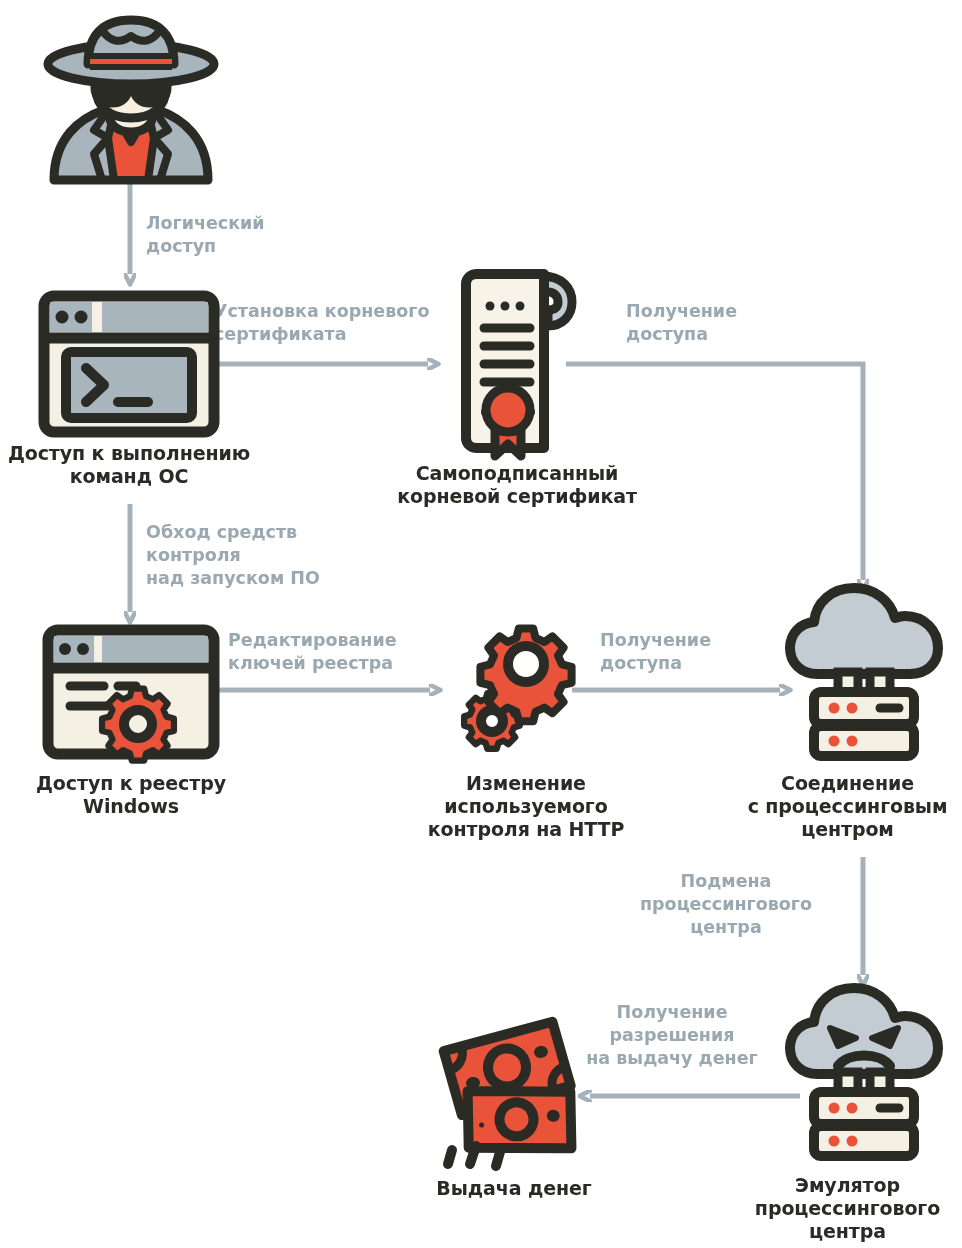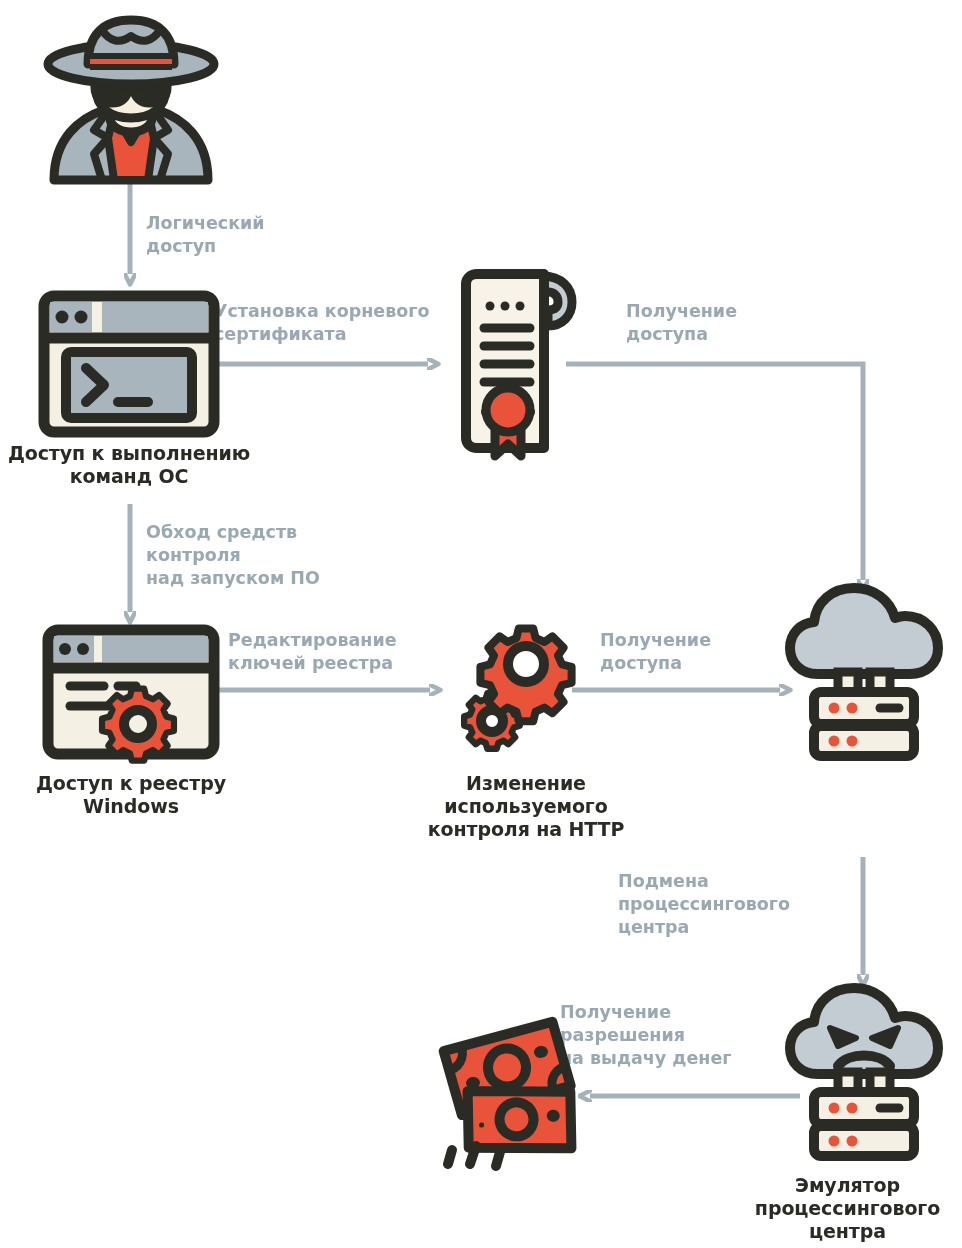--- a/index.html
+++ b/index.html
@@ -13,21 +13,21 @@
   .node-label{
     position:absolute;text-align:center;font-weight:bold;
     color:#2b2b26;font-size:19px;line-height:1.22;
     letter-spacing:-0.1px;white-space:pre-line;
   }
   .edge-label{
     position:absolute;font-weight:bold;color:#9aa8b2;
     font-size:17.5px;line-height:1.32;white-space:pre-line;
   }
   .el-center{text-align:left;}
-  .el-right{text-align:left;}
+  .el-right{text-align:center;}
   .el-left{text-align:left;}
   svg{display:block;overflow:visible;}
 </style>
 </head>
 <body>
 
 <div id="stage">
 
   <svg style="position:absolute;left:0;top:0;width:962px;height:1248px;">
     <defs>
@@ -160,20 +160,22 @@
       <path d="M40,116 L86,116" stroke="#2b2b26" stroke-width="9" stroke-linecap="round"></path>
 
       <circle cx="41" cy="146" r="4" fill="#2b2b26"></circle>
       <circle cx="87" cy="146" r="4" fill="#2b2b26"></circle>
 
       <path d="M51,150 L51,190 L64,178 L77,190 L77,150 Z" fill="#e8533a" stroke="#2b2b26" stroke-width="9" stroke-linejoin="round"></path>
 
       <circle cx="64" cy="144" r="22" fill="#e8533a" stroke="#2b2b26" stroke-width="9"></circle>
     </svg>
   </div>
+  <div class="node-label" style="left:377px;top:450px;width:280px;">Самоподписанный
+корневой сертификат</div>
 
   <div class="node" style="left:42px;top:612px;width:178px;height:136px;">
     <svg class="icon" width="178" height="136" viewBox="0 0 178 136">
       <rect x="6" y="6" width="166" height="124" rx="10" fill="#f5f0e4" stroke="#2b2b26" stroke-width="11"></rect>
       <path d="M6,44 L172,44" stroke="#2b2b26" stroke-width="11"></path>
       <rect x="12" y="12" width="40" height="26" fill="#a8b5bd"></rect>
       <rect x="60" y="12" width="106" height="26" fill="#a8b5bd"></rect>
       <circle cx="23" cy="25" r="6" fill="#2b2b26"></circle>
       <circle cx="41" cy="25" r="6" fill="#2b2b26"></circle>
       <path d="M28,62 L62,62" stroke="#2b2b26" stroke-width="9" stroke-linecap="round"></path>
@@ -232,20 +234,23 @@
       <rect x="32" y="112" width="100" height="32" rx="7" fill="#f5f0e4" stroke="#2b2b26" stroke-width="10"></rect>
       <circle cx="52" cy="128" r="5.5" fill="#e8533a"></circle>
       <circle cx="70" cy="128" r="5.5" fill="#e8533a"></circle>
       <path d="M98,128 L117,128" stroke="#2b2b26" stroke-width="9" stroke-linecap="round"></path>
 
       <rect x="32" y="146" width="100" height="30" rx="7" fill="#f5f0e4" stroke="#2b2b26" stroke-width="10"></rect>
       <circle cx="52" cy="161" r="5.5" fill="#e8533a"></circle>
       <circle cx="70" cy="161" r="5.5" fill="#e8533a"></circle>
     </svg>
   </div>
+  <div class="node-label" style="left:733px;top:760px;width:229px;">Соединение
+с процессинговым
+центром</div>
 
   <div class="node" style="left:782px;top:968px;width:164px;height:180px;">
     <svg class="icon" width="164" height="180" viewBox="0 0 164 180">
       <path d="M36,94 C18,94 8,82 8,68 C8,54 18,43 32,42 C34,22 50,8 72,8
                C92,8 108,20 113,38 C116,37 119,36 123,36 C142,36 156,50 156,68
                C156,84 144,94 128,94 Z" fill="#c3ccd2" stroke="#2b2b26" stroke-width="10" stroke-linejoin="round"></path>
 
       <path d="M48,48 L74,58 L56,66 Z" fill="#2b2b26" stroke="#2b2b26" stroke-width="6" stroke-linejoin="round"></path>
       <path d="M116,48 L90,58 L108,66 Z" fill="#2b2b26" stroke="#2b2b26" stroke-width="6" stroke-linejoin="round"></path>
 
@@ -284,14 +289,15 @@
         <circle cx="82" cy="100" r="17" fill="none" stroke="#2b2b26" stroke-width="10"></circle>
         <ellipse cx="118" cy="92" rx="6.5" ry="6" fill="#2b2b26"></ellipse>
         <circle cx="48" cy="110" r="2.5" fill="#2b2b26"></circle>
       </g>
 
       <path d="M18,130 L14,144" stroke="#2b2b26" stroke-width="10" stroke-linecap="round"></path>
       <path d="M42,126 L36,144" stroke="#2b2b26" stroke-width="10" stroke-linecap="round"></path>
       <path d="M66,132 L62,146" stroke="#2b2b26" stroke-width="10" stroke-linecap="round"></path>
     </svg>
   </div>
+  <div class="node-label" style="left:384px;top:1165px;width:260px;">Выдача денег</div>
 
 </div>
 
 </body></html>

